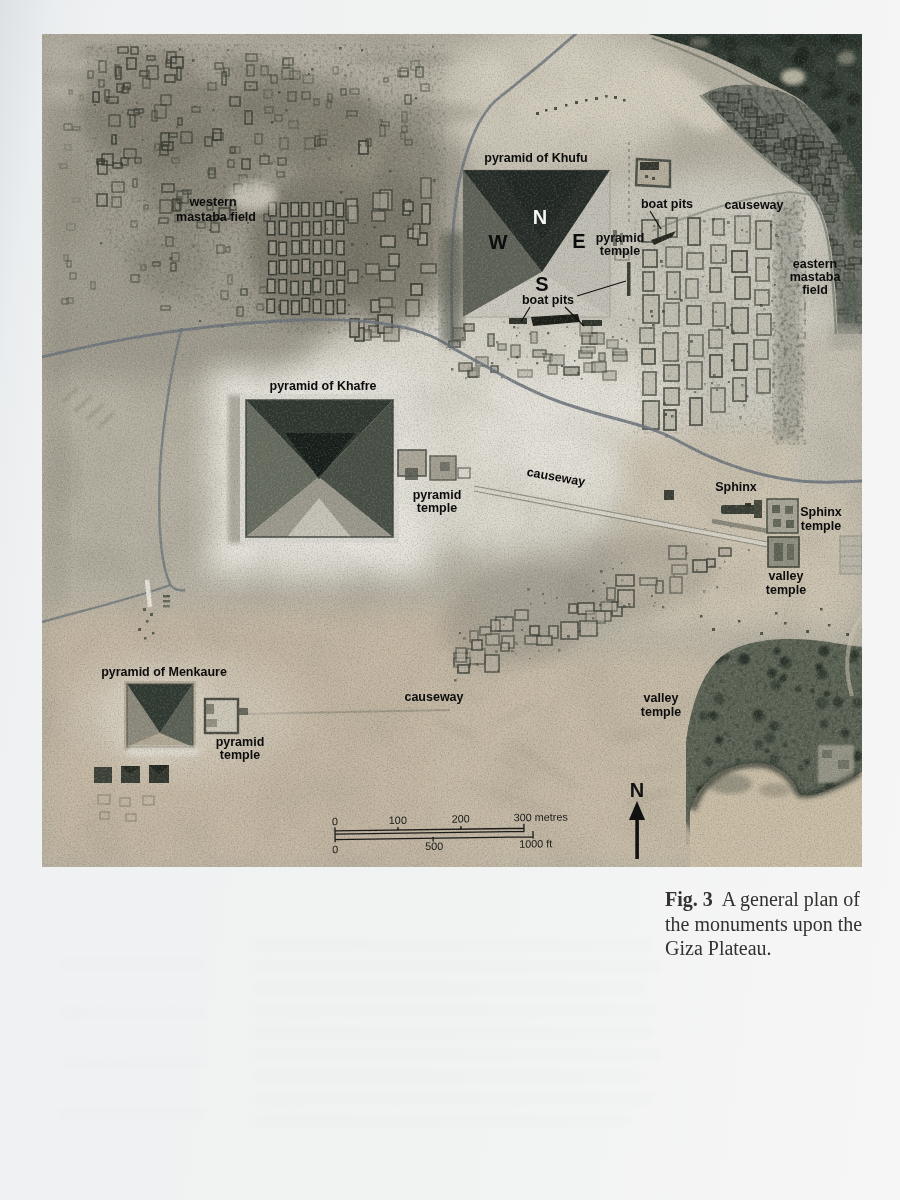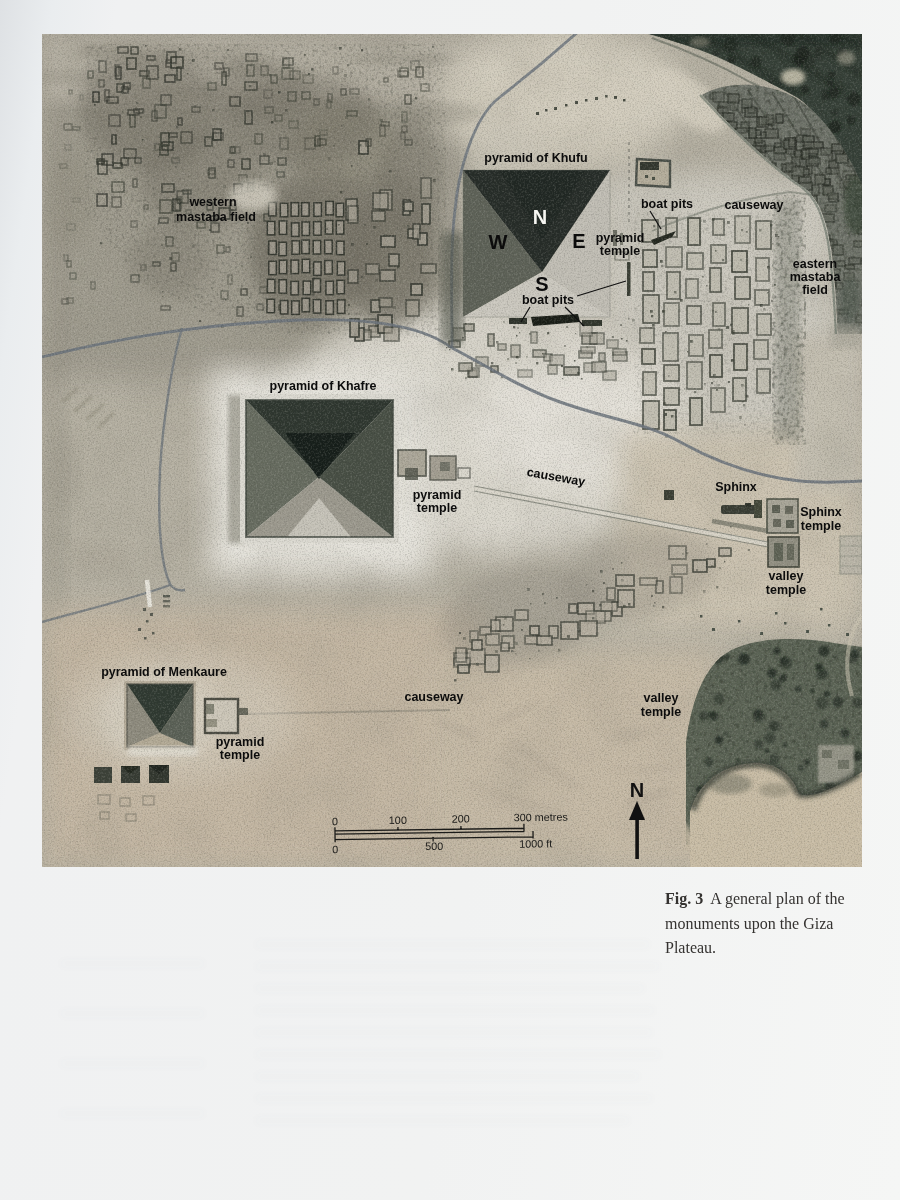--- a/index.html
+++ b/index.html
@@ -5,21 +5,21 @@
   html,body { margin:0; padding:0; }
   body { width:900px; height:1200px; overflow:hidden;
          font-family:"Liberation Sans", sans-serif; }
   .page { position:relative; width:900px; height:1200px;
     background:
       linear-gradient(98deg, #dee1e4 0%, #eaedef 5%, #f0f1f2 11%, #f1f2f2 55%, #f5f6f5 100%);
   }
   .lbl { font-family:"Liberation Sans", sans-serif; font-weight:bold; fill:#0c0c0c; }
   .sc  { font-family:"Liberation Sans", sans-serif; fill:#1b1b19; }
   .cap { position:absolute; left:665px; top:887px; width:215px;
-         font-family:"Liberation Serif", serif; font-size:16px; line-height:24.7px;
+         font-family:"Liberation Serif", serif; font-size:20px; line-height:24.7px;
          color:#343230; }
 </style>
 </head>
 <body>
 <div class="page">
 
 <svg width="900" height="1200" viewBox="0 0 900 1200" xmlns="http://www.w3.org/2000/svg" style="position:absolute;left:0;top:0">
 <defs>
   <clipPath id="photo">
           <rect x="42" y="34" width="820" height="833"></rect>

